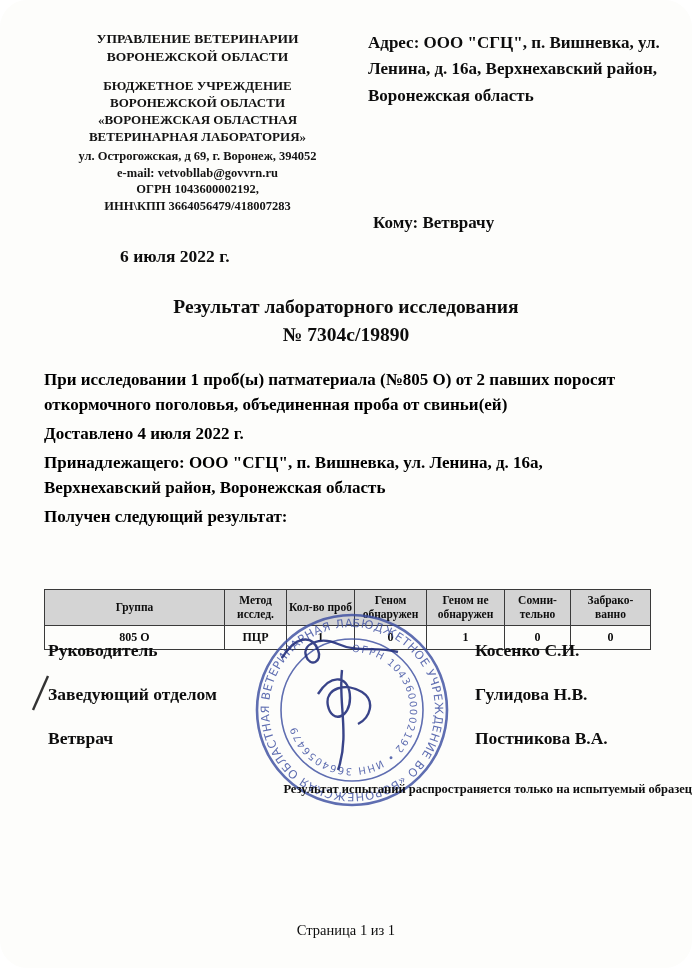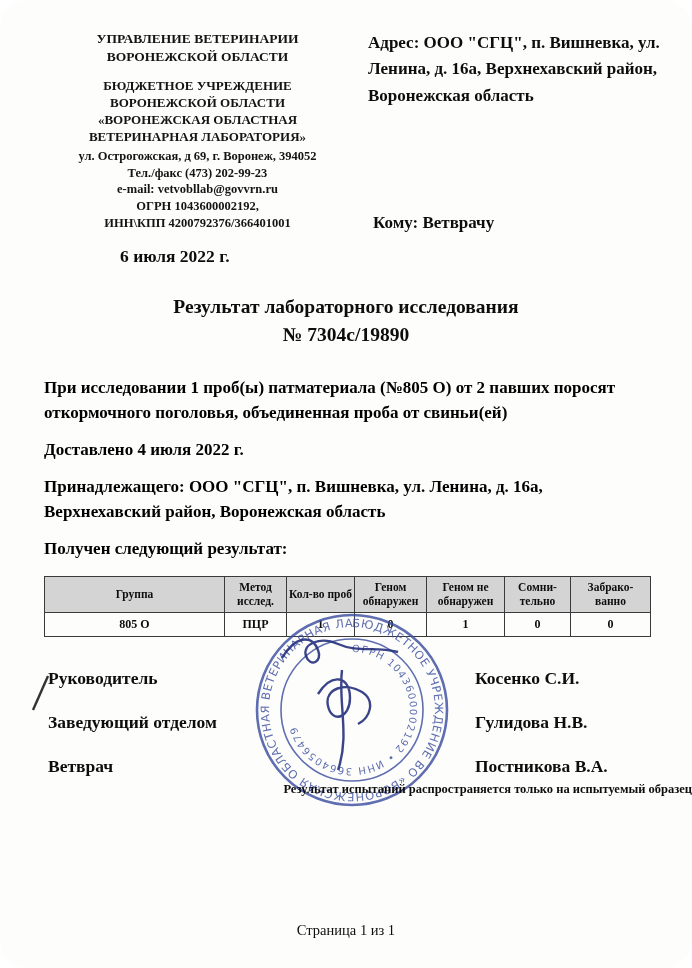--- a/index.html
+++ b/index.html
@@ -22,36 +22,36 @@
   
   .addr-block { position:absolute; left:368px; top:30px; width:306px; font-size:17px; font-weight:bold; line-height:1.55; }
   .kome { position:absolute; left:373px; top:213px; font-size:17px; font-weight:bold; }
 
   .date { position:absolute; left:120px; top:246px; font-size:17.5px; font-weight:bold; }
 
   .title { position:absolute; left:0; top:293px; width:100%; text-align:center; font-size:19.5px; font-weight:bold; line-height:1.42; }
 
   
   .body-text { position:absolute; left:44px; top:364px; width:614px; font-size:17px; line-height:1.47; font-weight:600; color:#000; }
-  .body-text p { margin:12px 0 2px 0; }
+  .body-text p { margin:4px 0 2px 0; }
 
   
-  table.results { position:absolute; left:44px; top:576px; width:606px; border-collapse:collapse; table-layout:fixed;padding-left:48px; }
+  table.results { position:absolute; left:44px; top:589px; width:606px; border-collapse:collapse; table-layout:fixed;padding-left:48px; }
   table.results th {
     border:1px solid #3a3a3a; background:#d4d4d4; font-size:11.5px; font-weight:bold;
     text-align:center; vertical-align:middle; padding:3px 2px; line-height:1.25; white-space:pre-line;
   }
   table.results td {
     border:1px solid #3a3a3a; font-size:12px; font-weight:bold; text-align:center;
     vertical-align:middle; padding:3px 6px; height:24px;
   }
   table.results td:first-child { text-align:center; }
 
   
-  .sig-row { position:absolute; left:48px; width:600px; font-size:17.5px; font-weight:600;margin-top:28px; }
+  .sig-row { position:absolute; left:48px; width:600px; font-size:17.5px; font-weight:600; }
   .sig-row-1 { top:640px; } .sig-row-2 { top:684px; } .sig-row-3 { top:728px; }
   .sig-name { position:absolute; left:427px; top:0; }
 
   
   .stamp-overlay { position:absolute; left:20px; top:606px; width:460px; height:210px; pointer-events:none; }
 
   .disclaimer { position:absolute; left:0; top:782px; width:100%; text-align:right; font-size:12.5px; font-weight:bold; }
   .footer { position:absolute; left:0; top:922px; width:100%; text-align:center; font-size:14.5px; }
 </style>
 </head>
@@ -60,24 +60,23 @@
 <div class="page">
 
   <div class="letterhead">
     <div class="lh-dept pre">УПРАВЛЕНИЕ ВЕТЕРИНАРИИ
 ВОРОНЕЖСКОЙ ОБЛАСТИ</div>
     <div class="lh-inst pre">БЮДЖЕТНОЕ УЧРЕЖДЕНИЕ
 ВОРОНЕЖСКОЙ ОБЛАСТИ
 «ВОРОНЕЖСКАЯ ОБЛАСТНАЯ
 ВЕТЕРИНАРНАЯ ЛАБОРАТОРИЯ»</div>
     <div class="lh-line">ул. Острогожская, д 69, г. Воронеж, 394052</div>
-    <div class="lh-line">Тел./факс  (473) 202-99-23</div>
     <div class="lh-line">e-mail: vetvobllab@govvrn.ru</div>
     <div class="lh-line">ОГРН 1043600002192,</div>
-    <div class="lh-line">ИНН\КПП 4200792376/366401001</div>
+    <div class="lh-line">ИНН\КПП 3664056479/418007283</div>
   </div>
 
   <div class="addr-block">Адрес: ООО "СГЦ", п. Вишневка, ул. Ленина, д. 16а, Верхнехавский район, Воронежская область</div>
   <div class="kome">Кому: Ветврачу</div>
 
   <div class="date">6 июля 2022 г.</div>
 
   <div class="title pre">Результат лабораторного исследования
 № 7304с/19890</div>
 

